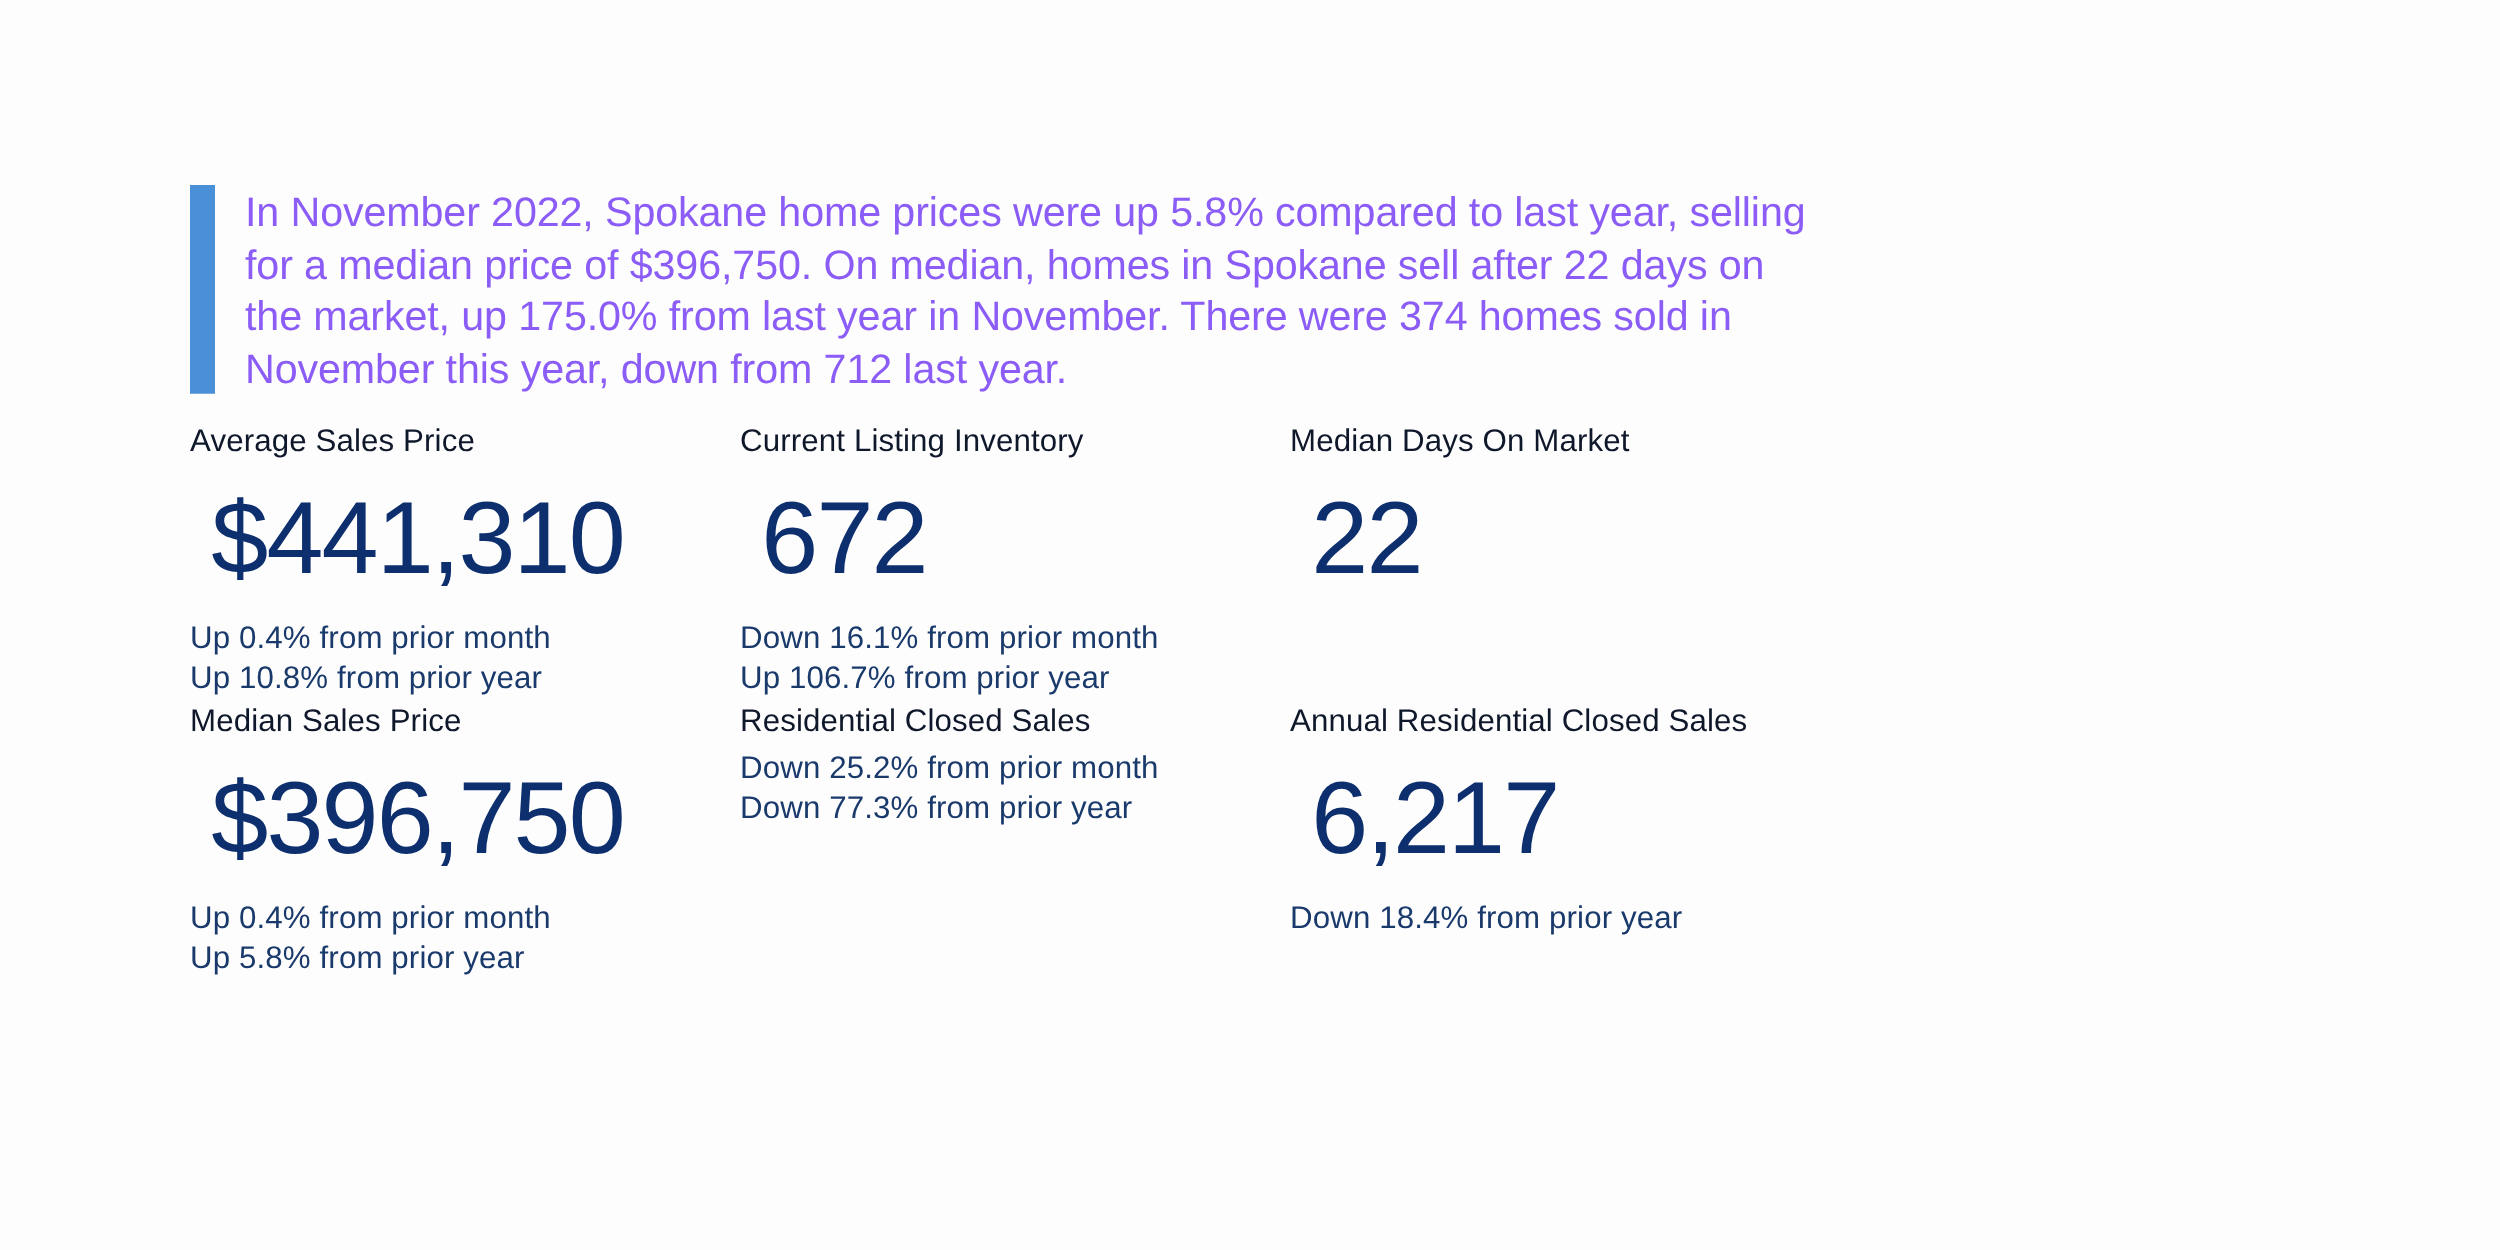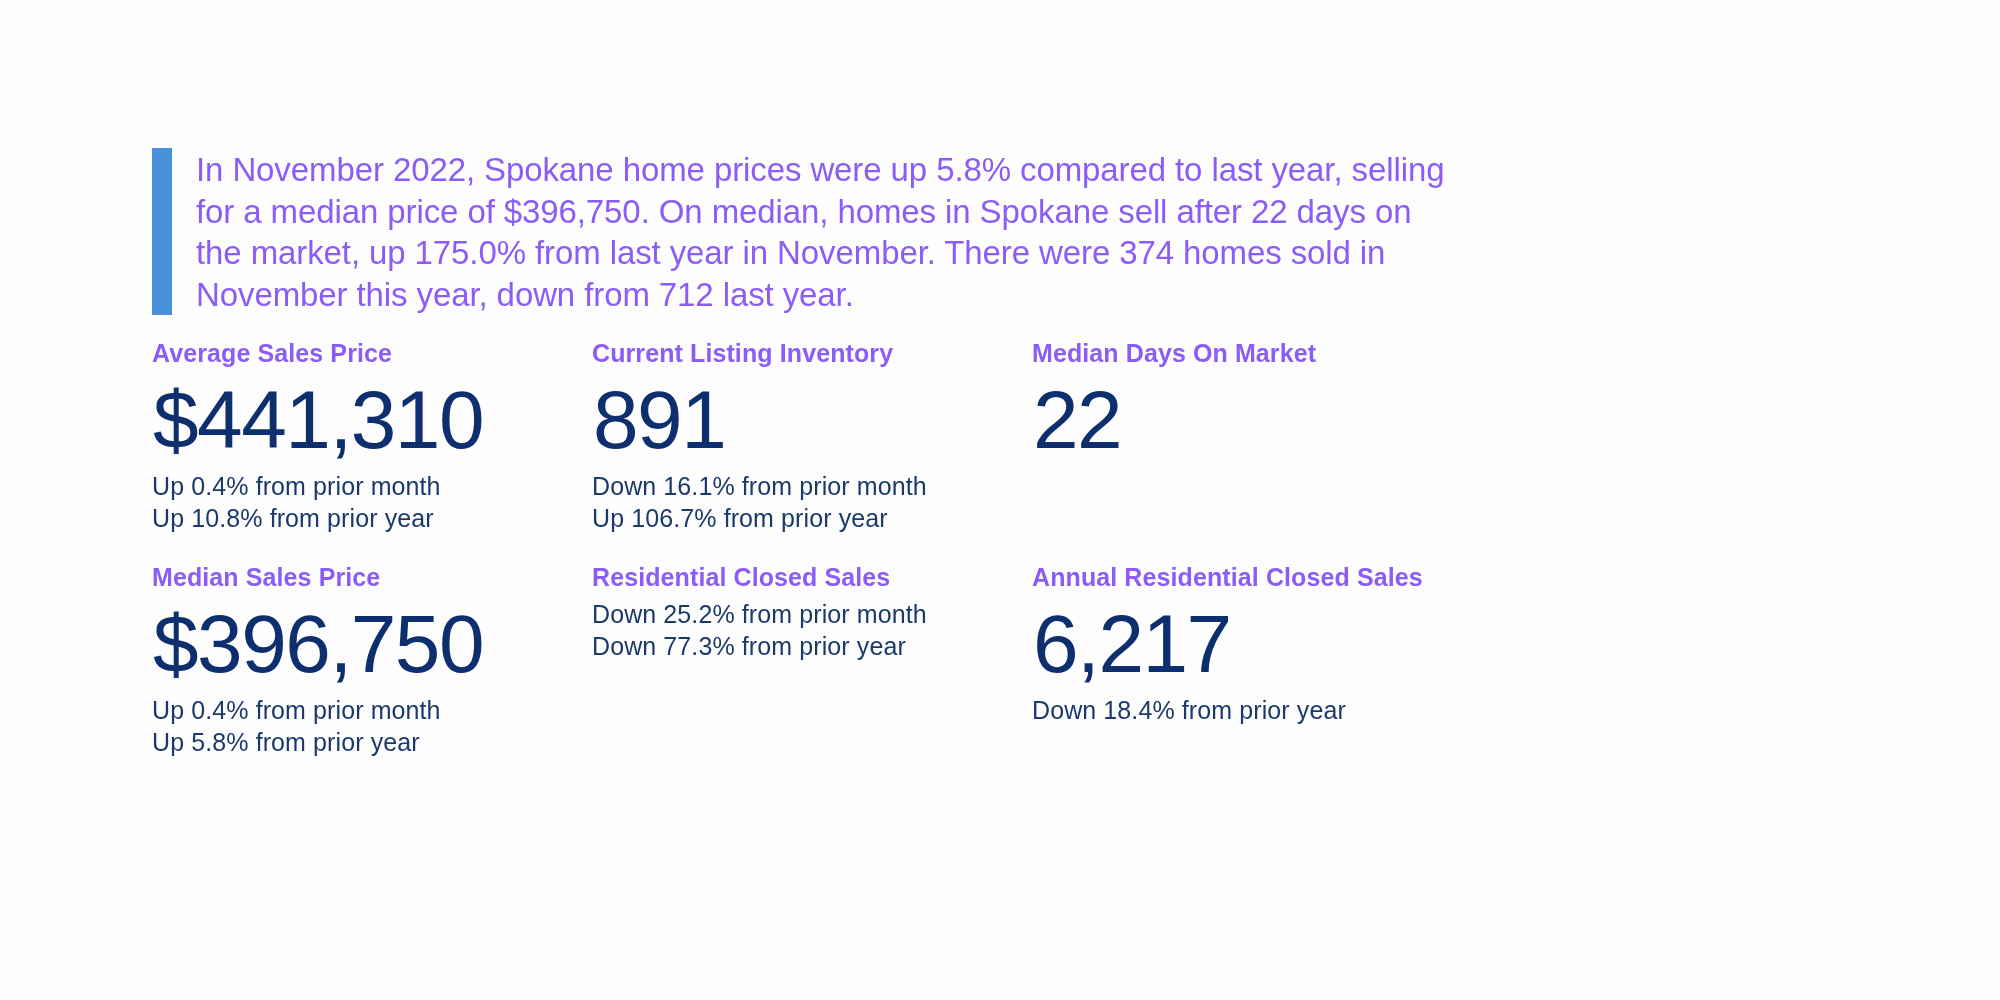--- a/index.html
+++ b/index.html
@@ -60,36 +60,35 @@
   .stat-row {
     display: flex;
     height: 224px;
   }
   .stat-card {
     flex: 0 0 auto;
     width: 440px;
     overflow: hidden;
   }
   .stat-label {
-    color: #8b5cf6;
+    color: #0f172a;
     font-size: 25px;
     line-height: 30px;
     letter-spacing: 0.1px;
     white-space: nowrap;
     margin: 0 0 6px 0;
-    font-weight: bold;
   }
   .stat-value {
     color: #0d2f6e;
     font-size: 82px;
     line-height: 92px;
     font-weight: 400;
     letter-spacing: -1.5px;
     white-space: nowrap;
-    margin: 1px;
+    margin: 17px;
   }
   .stat-notes {
     margin-top: 4px;
   }
   .stat-note {
     color: #1a3a6b;
     font-size: 25px;
     line-height: 32px;
     letter-spacing: 0.1px;
     white-space: nowrap;
@@ -113,21 +112,21 @@
         <div class="stat-label">Average Sales Price</div>
         <div class="stat-value">$441,310</div>
         <div class="stat-notes">
           <div class="stat-note">Up 0.4% from prior month</div>
           <div class="stat-note">Up 10.8% from prior year</div>
         </div>
       </div>
 
       <div class="stat-card">
         <div class="stat-label">Current Listing Inventory</div>
-        <div class="stat-value">891</div>
+        <div class="stat-value">672</div>
         <div class="stat-notes">
           <div class="stat-note">Down 16.1% from prior month</div>
           <div class="stat-note">Up 106.7% from prior year</div>
         </div>
       </div>
 
       <div class="stat-card">
         <div class="stat-label">Median Days On Market</div>
         <div class="stat-value">22</div>
       </div>

